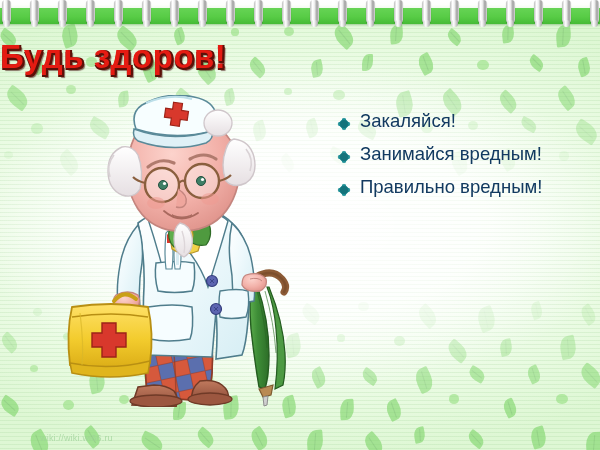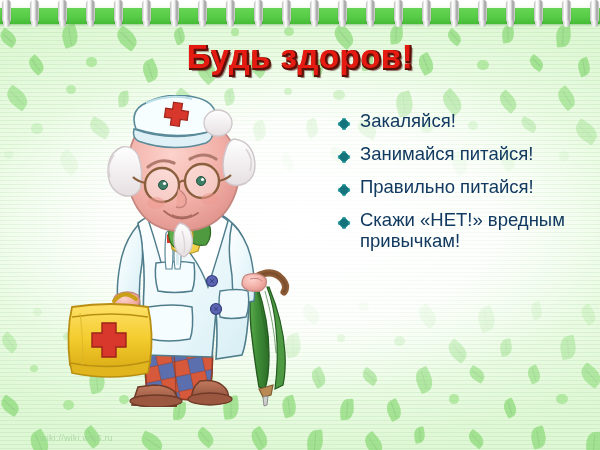--- a/index.html
+++ b/index.html
@@ -59,21 +59,21 @@
     box-shadow:0 1px 1px rgba(0,0,0,.28);
   }
   .ring:after{
     content:"";position:absolute;left:1px;bottom:-3px;width:7px;height:7px;
     border-radius:50%;
     background:linear-gradient(to right,#cfcfcf,#ffffff 40%,#a5a5a5);
   }
 
   
   #title{
-    position:absolute;left:0;top:38px;width:600px;text-align:center;
+    position:absolute;left:0;top:38px;width:600px;
     font-size:33px;font-weight:bold;letter-spacing:.5px;
     color:#e51b12;
     text-shadow:
       2px 2px 0 #5c1008, 2px 0 0 #5c1008, 0 2px 0 #5c1008,
       3px 3px 1px rgba(60,10,5,.55);
     white-space:nowrap;
   }
 
   
   #bullets{
@@ -465,37 +465,28 @@
         </span>
         <span class="bullet-text">Закаляйся!</span>
       </div>
       <div class="bullet-row">
         <span class="bullet-mark">
           <i></i>
           <u></u>
           <s></s>
           <b></b>
         </span>
-        <span class="bullet-text">Занимайся питайся!</span>
+        <span class="bullet-text">Занимайся вредным!</span>
       </div>
       <div class="bullet-row">
         <span class="bullet-mark">
           <i></i>
           <u></u>
           <s></s>
           <b></b>
         </span>
-        <span class="bullet-text">Правильно питайся!</span>
-      </div>
-      <div class="bullet-row">
-        <span class="bullet-mark">
-          <i></i>
-          <u></u>
-          <s></s>
-          <b></b>
-        </span>
-        <span class="bullet-text">Скажи «НЕТ!» вредным привычкам!</span>
+        <span class="bullet-text">Правильно вредным!</span>
       </div>
     </div>
 
   <div id="watermark">wiki://wiki.wi66.ru</div>
 
 </div>
 
 </body></html>

